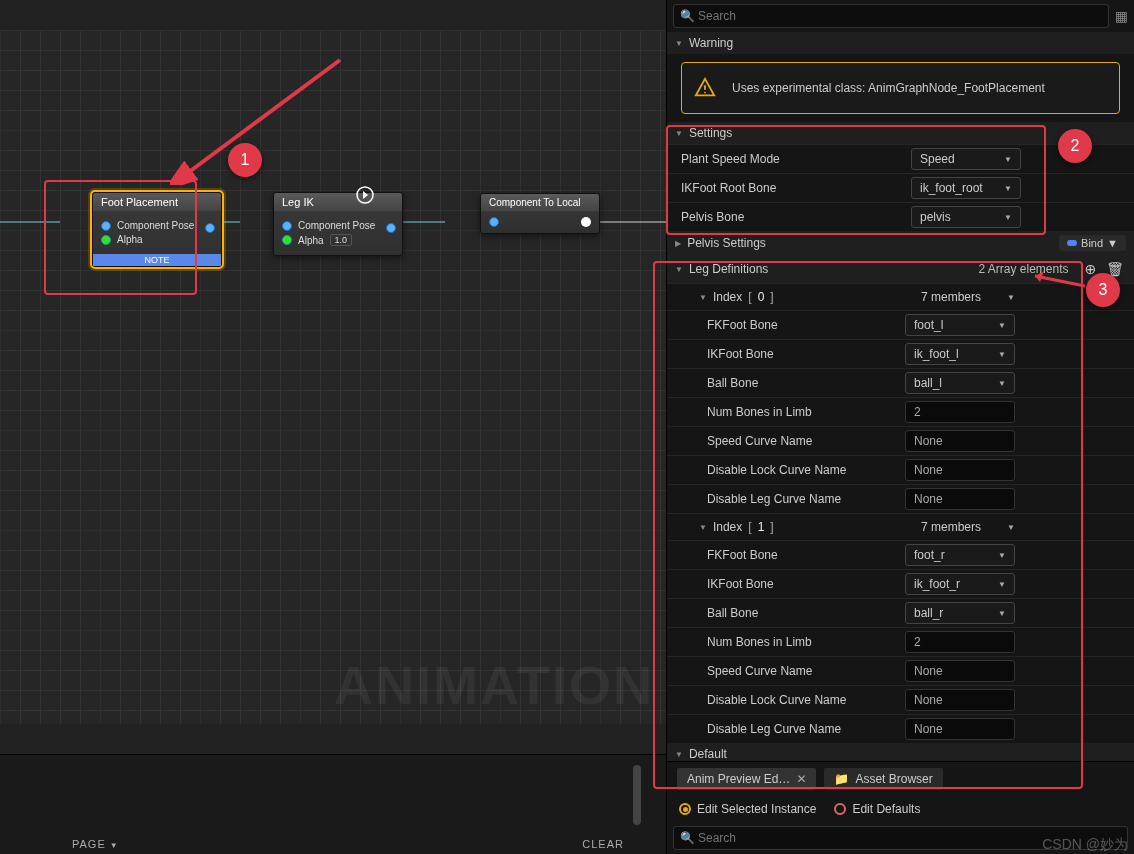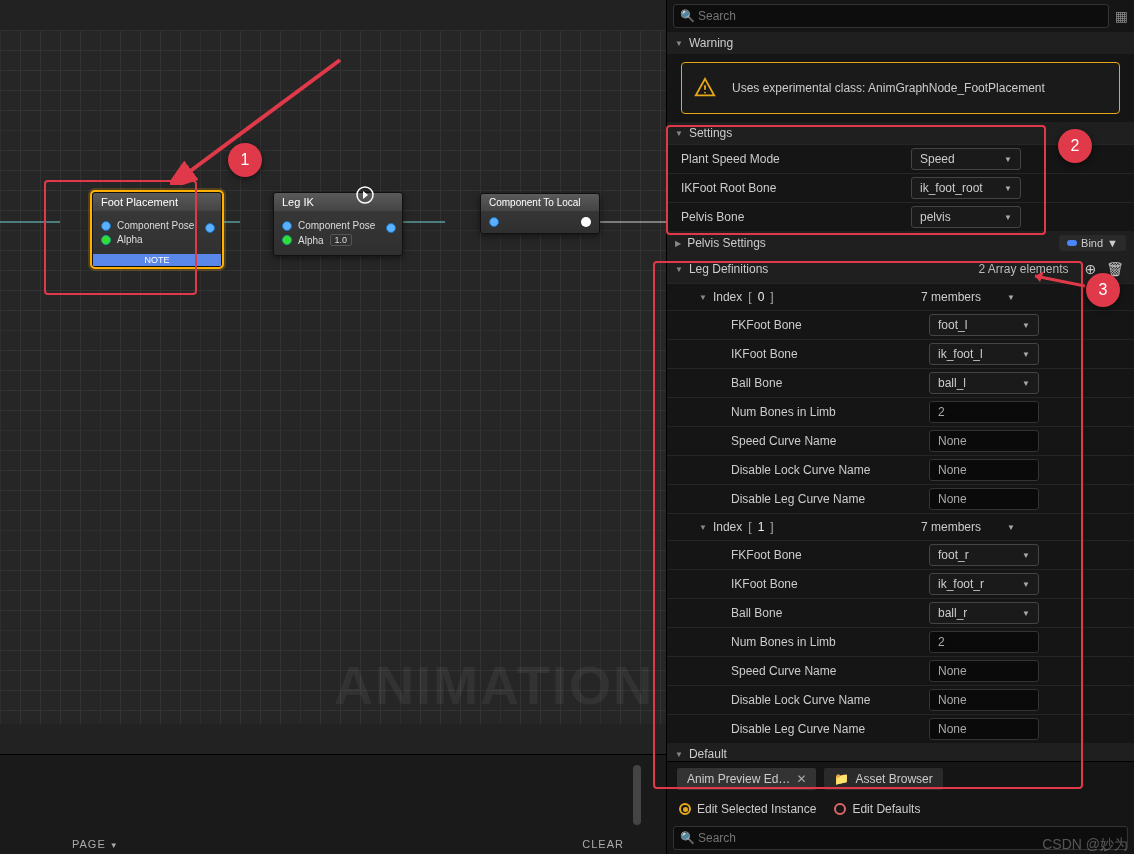--- a/index.html
+++ b/index.html
@@ -51,21 +51,21 @@
 
 .section-hdr { display: flex; align-items: center; gap: 6px; padding: 4px 8px; background: #1f1f1f; font-size: 12px; color: #ccc; cursor: pointer; }
 .section-hdr .tri { font-size: 8px; color: #888; }
 
 .warning-box { margin: 8px 14px; border: 1px solid #e6a817; border-radius: 4px; padding: 14px 12px; display: flex; align-items: center; gap: 16px; background: #1a1a1a; }
 .warn-icon { width: 22px; height: 22px; }
 .warn-icon svg { width: 100%; height: 100%; }
 
 .prop-row { display: flex; align-items: center; padding: 3px 0 3px 14px; min-height: 27px; border-top: 1px solid #252525; }
 .prop-row.sub { padding-left: 32px; }
-.prop-row.sub2 { padding-left: 64px; }
+.prop-row.sub2 { padding-left: 40px; }
 .prop-label { flex: 0 0 230px; color: #ccc; font-size: 12px; display: flex; align-items: center; gap: 6px; }
 .prop-label.sub { flex-basis: 214px; }
 .prop-label.sub2 { flex-basis: 198px; }
 .prop-label .tri { font-size: 8px; color: #888; }
 .prop-value { flex: 1; display: flex; align-items: center; gap: 4px; }
 .dropdown { background: #1a1a1a; border: 1px solid #444; border-radius: 3px; padding: 3px 8px; min-width: 110px; display: flex; justify-content: space-between; align-items: center; font-size: 12px; cursor: pointer; }
 .dropdown .chev { font-size: 8px; color: #aaa; }
 .textfield { background: #0a0a0a; border: 1px solid #333; border-radius: 3px; padding: 3px 8px; min-width: 110px; color: #aaa; font-size: 12px; }
 .bind-btn { background: #2a2a2a; border-radius: 3px; padding: 2px 8px; display: flex; align-items: center; gap: 4px; font-size: 11px; cursor: pointer; }
 .bind-dot { width: 10px; height: 6px; border-radius: 3px; background: #4a87ff; }

